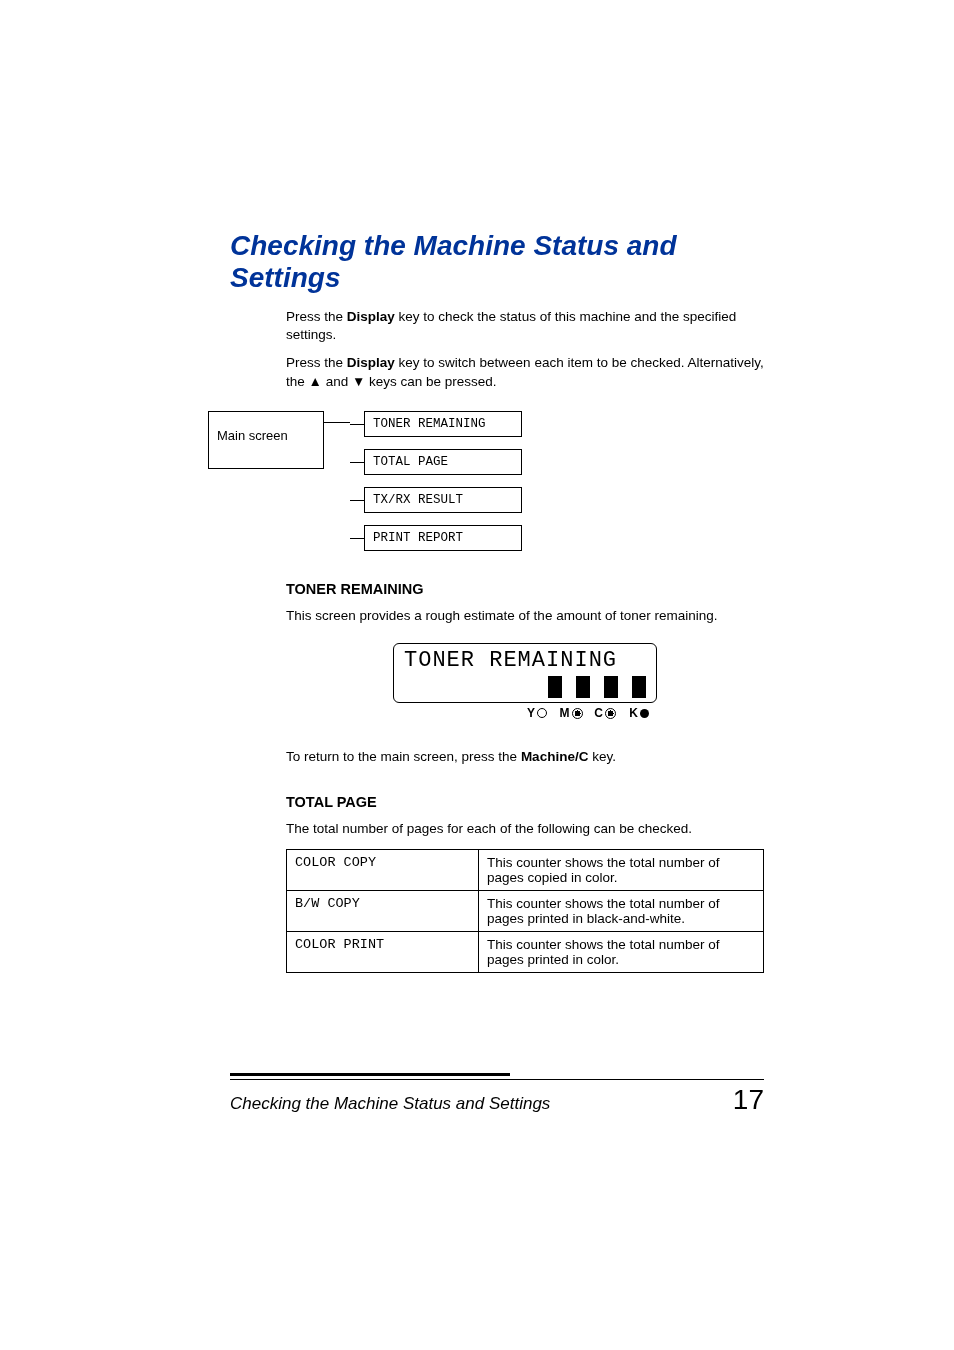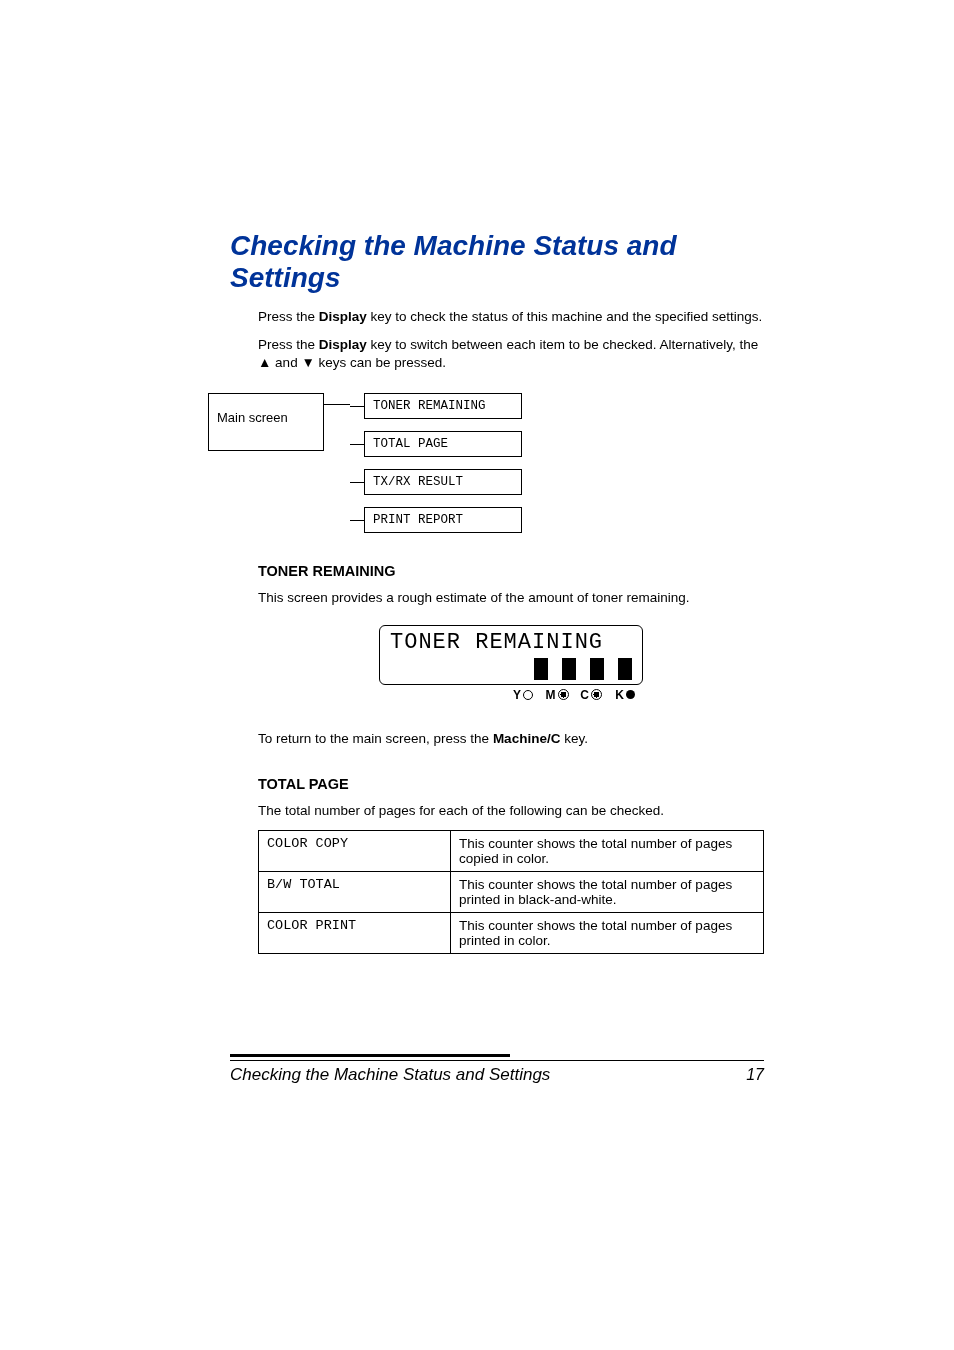--- a/index.html
+++ b/index.html
@@ -14,21 +14,21 @@
     padding: 230px 190px 0 230px;
   }
   h1 {
     color: #003399;
     font-size: 28px;
     font-weight: bold;
     font-style: italic;
     margin: 0 0 14px 0;
   }
   .body-indent {
-    margin-left: 28px;
+    margin-left: 56px;
   }
   p {
     font-size: 13.5px;
     line-height: 1.35;
     margin: 0 0 10px 0;
   }
   .bold { font-weight: bold; }
 
   
   .diagram {
@@ -184,22 +184,21 @@
     display: flex;
     justify-content: space-between;
     align-items: baseline;
     margin-top: 4px;
   }
   .footer-title {
     font-style: italic;
     font-size: 17px;
   }
   .footer-page {
-    font-style: italic;
-    font-size: 16px;
+    font-size: 28px;
   }
 </style>
 </head>
 <body>
 
 <div class="page">
   <h1>Checking the Machine Status and Settings</h1>
 
   <div class="body-indent">
     <p>
@@ -294,21 +293,21 @@
     <h2>TOTAL PAGE</h2>
     <p>The total number of pages for each of the following can be checked.</p>
 
     <table class="counter">
       <tbody>
       <tr>
         <td class="label">COLOR COPY</td>
         <td>This counter shows the total number of pages copied in color.</td>
       </tr>
       <tr>
-        <td class="label">B/W TOTAL</td>
+        <td class="label">B/W COPY</td>
         <td>This counter shows the total number of pages printed in black-and-white.</td>
       </tr>
       <tr>
         <td class="label">COLOR PRINT</td>
         <td>This counter shows the total number of pages printed in color.</td>
       </tr>
     </tbody>
       </table>
   </div>
 </div>

